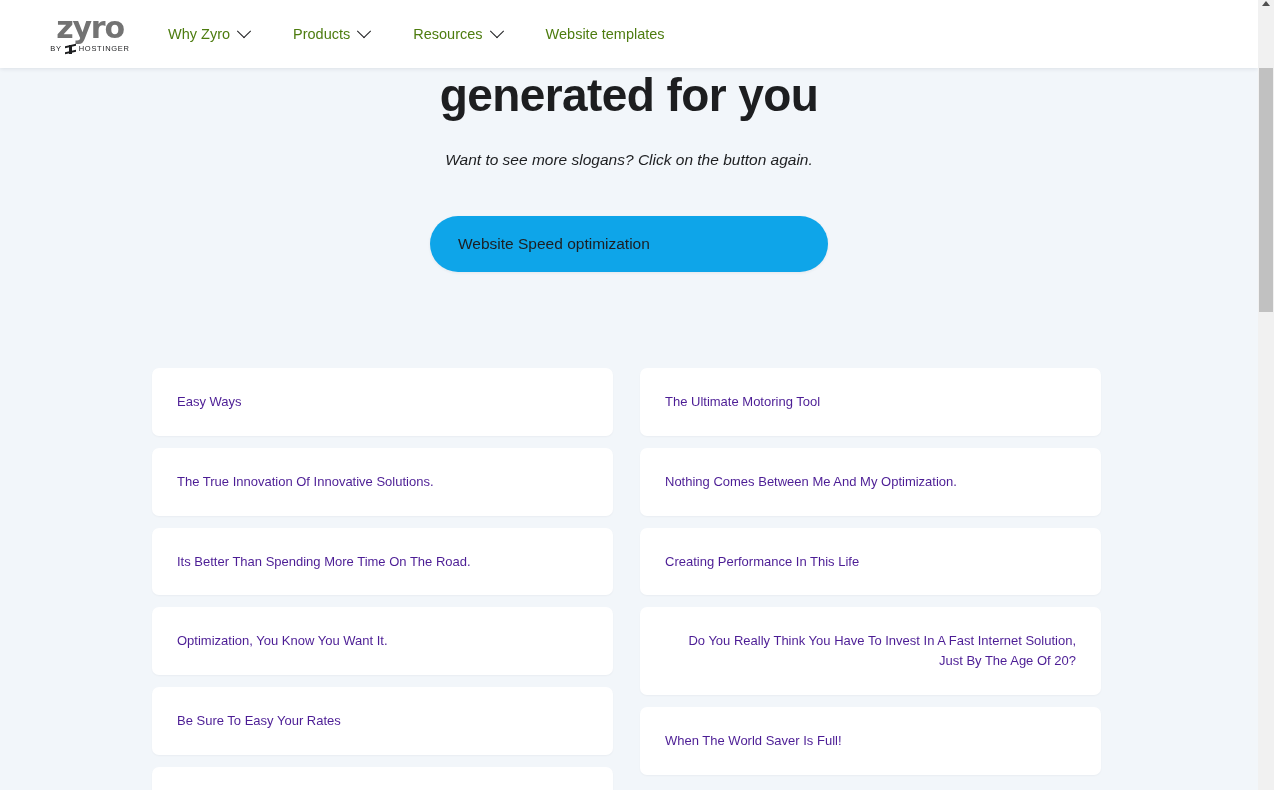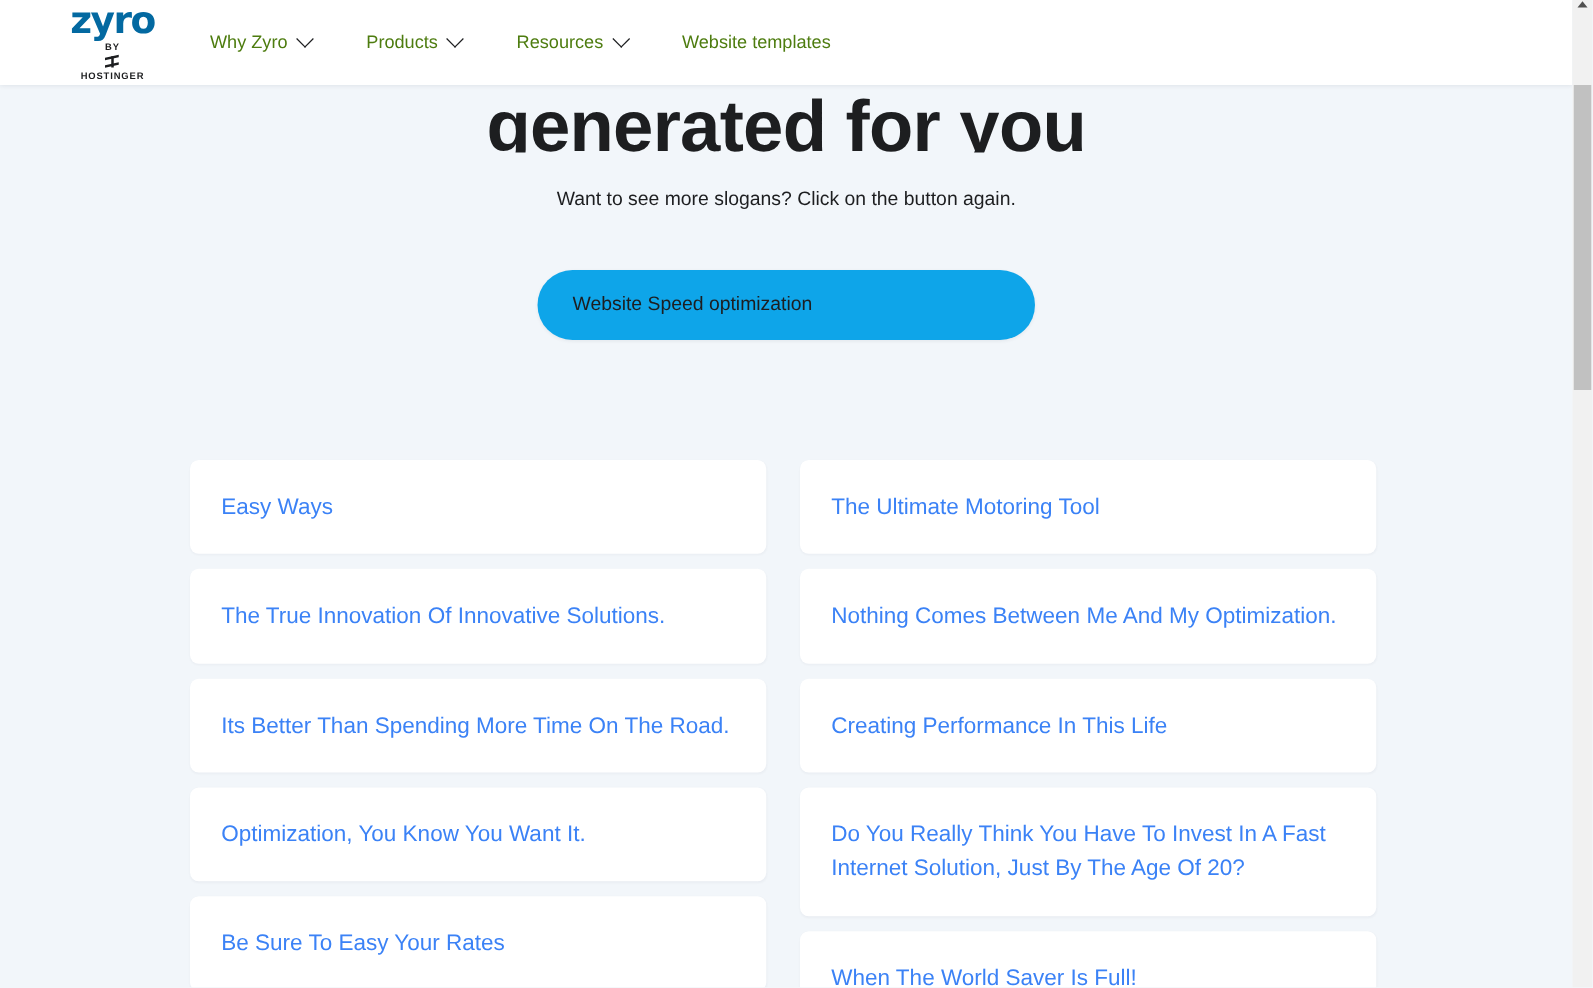--- a/index.html
+++ b/index.html
@@ -51,33 +51,32 @@
     flex-direction: column;
     align-items: center;
     justify-content: center;
     gap: 2px;
   }
   .logo-word {
     font-family: "DejaVu Sans", sans-serif;
     font-size: 30px;
     font-weight: 700;
     letter-spacing: -1.2px;
-    color: #0369a1;
+    color: #737373;
     line-height: 1;
   }
   .logo-sub {
     display: flex;
     align-items: center;
     gap: 3px;
     font-size: 7.5px;
-    font-weight: 700;
+    font-weight: 400;
     letter-spacing: 0.7px;
     color: #1d1e20;
     line-height: 1;
-    flex-direction: column;
   }
   .logo-sub .h-mark {
     display: inline-block;
     width: 11px;
     height: 9px;
     position: relative;
   }
   .logo-sub .h-mark::before,
   .logo-sub .h-mark::after {
     content: "";
@@ -196,33 +195,34 @@
   #hero {
     position: absolute;
     left: 0;
     top: 68px;
     width: 1258px;
     text-align: center;
   }
   #hero-title {
     margin: 0;
     padding-top: 0;
-    font-size: 58px;
+    font-size: 46px;
     font-weight: 700;
     color: #1d1e20;
     letter-spacing: -0.6px;
     line-height: 1.18;
     height: 54px;
     overflow: hidden;
   }
   #hero-subtitle {
     margin: 26px 0 0 0;
     font-size: 15.5px;
     color: #1d1e20;
     line-height: 1.5;
+    font-style: italic;
   }
 
   
   #generator-form {
     position: absolute;
     left: 0;
     top: 216px;
     width: 1258px;
     display: flex;
     justify-content: center;
@@ -280,23 +280,24 @@
     border-radius: 7px;
     box-sizing: border-box;
     padding: 24px 25px;
     min-height: 56px;
     display: flex;
     align-items: center;
     box-shadow: 0 1px 2px rgba(27,36,54,0.04);
     cursor: pointer;
   }
   .slogan-card .slogan-text {
-    font-size: 18px;
+    font-size: 13px;
     line-height: 1.52;
-    color: #3b82f6;
+    color: #4c1d95;
+    text-align: right;
   }
 
   
   #scrollbar {
     position: absolute;
     right: 0; top: 0;
     width: 16px;
     height: 790px;
     background: #f1f1f1;
     z-index: 60;

